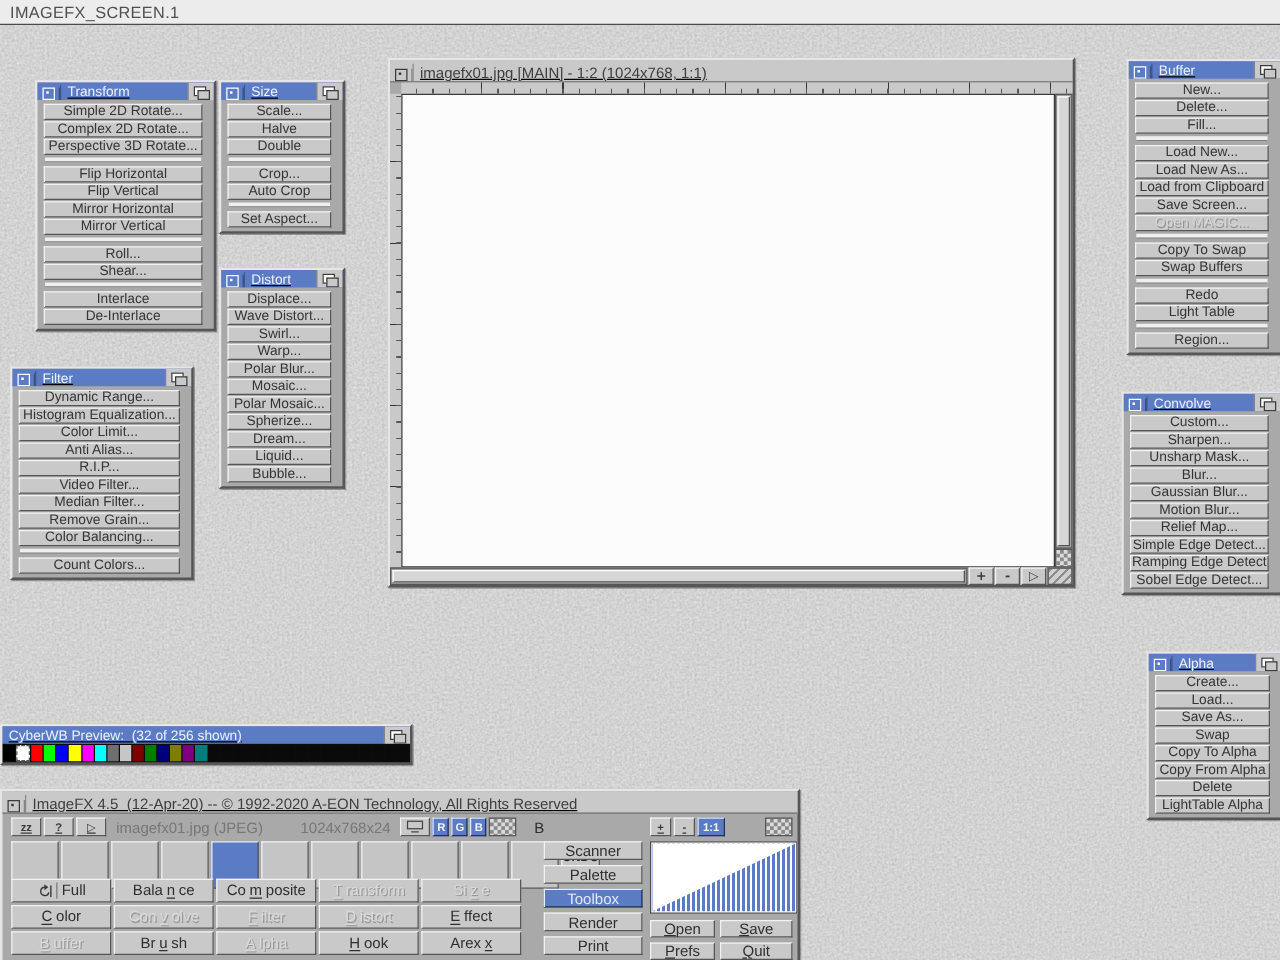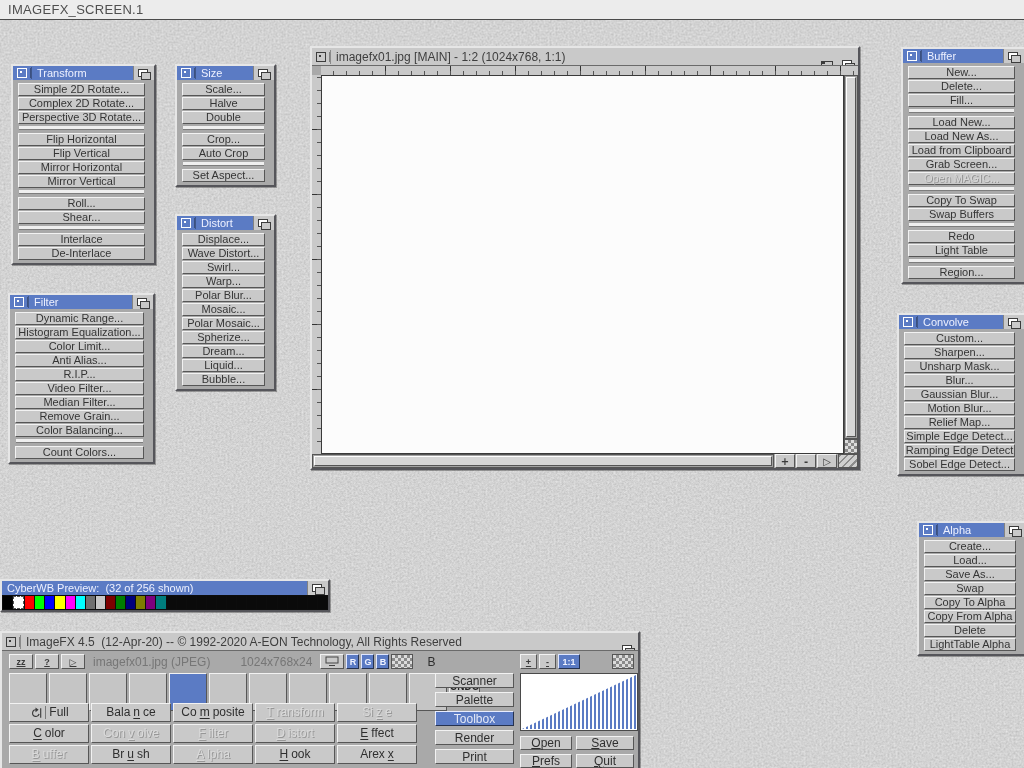--- a/index.html
+++ b/index.html
@@ -8,21 +8,21 @@
   #bgnoise{position:absolute;left:0;top:0;z-index:0;}
 
   
   #screenbar{position:absolute;left:0;top:0;width:1024px;height:19px;background:#ececec;
              border-bottom:1px solid #4a4a4a;z-index:3;display:flex;align-items:center;}
   #screenbar span{color:#4f4f4f;font-size:13px;padding-left:8px;letter-spacing:.3px;}
 
   
   .win,.toolwin{position:absolute;z-index:2;background:#a9a9a9;border:2px solid;
        border-color:#e6e6e6 #55555a #55555a #e6e6e6;box-shadow:1px 1px 0 rgba(0,0,0,.30);}
-  .ttl{display:flex;align-items:center;overflow:hidden;}
+  .ttl{display:flex;align-items:flex-end;overflow:hidden;text-decoration:underline;}
   .ttl.blue{height:14px;background:var(--blue,#5b7bc4);}
   .ttl.gray{height:17px;background:#c9c9c9;border-bottom:1px solid #6a6a6a;}
   .ttxt{flex:1;display:flex;align-items:center;padding-left:5px;white-space:pre;overflow:hidden;}
   .ttl.blue .ttxt{color:#eef1ff;font-size:11px;}
   .ttl.gray .ttxt{color:#3e3e3e;font-size:12px;border-left:1px solid #8a8a8a;}
   .gad{display:flex;align-items:center;justify-content:center;}
   .gad.close{width:17px;border-right:1px solid rgba(0,0,0,.35);}
   .gad.close i{display:block;width:8px;height:8px;border:1px solid #fff;position:relative;}
   .gad.close i::after{content:"";position:absolute;left:2px;top:2px;width:2px;height:2px;background:#fff;}
   .ttl.gray .gad.close i{border-color:#3c3c3c;}
@@ -135,21 +135,21 @@
       </feComponentTransfer>
     </filter>
     <rect width="1024" height="768" filter="url(#stucco)"></rect>
   </svg>
 
   <div id="screenbar">
     <span>IMAGEFX_SCREEN.1</span>
   </div>
 
   <div id="tool-windows">
-      <div class="toolwin" style="left: 11px; top: 64px; width: 141px;">
+      <div class="toolwin" style="left: 28px; top: 64px; width: 141px;">
         <div class="ttl blue">
           <span class="gad close">
             <i></i>
           </span>
           <span class="ttxt" style="border-left: 1px solid rgba(0, 0, 0, 0.3);">Transform</span>
           <span class="gad depth">
             <span class="b1"></span>
             <span class="b2"></span>
           </span>
         </div>
@@ -254,21 +254,21 @@
           </span>
         </div>
         <div class="twbody">
           <button class="twbtn">New...</button>
           <button class="twbtn">Delete...</button>
           <button class="twbtn">Fill...</button>
           <div class="sep"></div>
           <button class="twbtn">Load New...</button>
           <button class="twbtn">Load New As...</button>
           <button class="twbtn">Load from Clipboard</button>
-          <button class="twbtn">Grab Screen...</button>
+          <button class="twbtn">Save Screen...</button>
           <button class="twbtn ghost">Open MAGIC...</button>
           <div class="sep"></div>
           <button class="twbtn">Copy To Swap</button>
           <button class="twbtn">Swap Buffers</button>
           <div class="sep"></div>
           <button class="twbtn">Redo</button>
           <button class="twbtn">Light Table</button>
           <div class="sep"></div>
           <button class="twbtn">Region...</button>
         </div>

